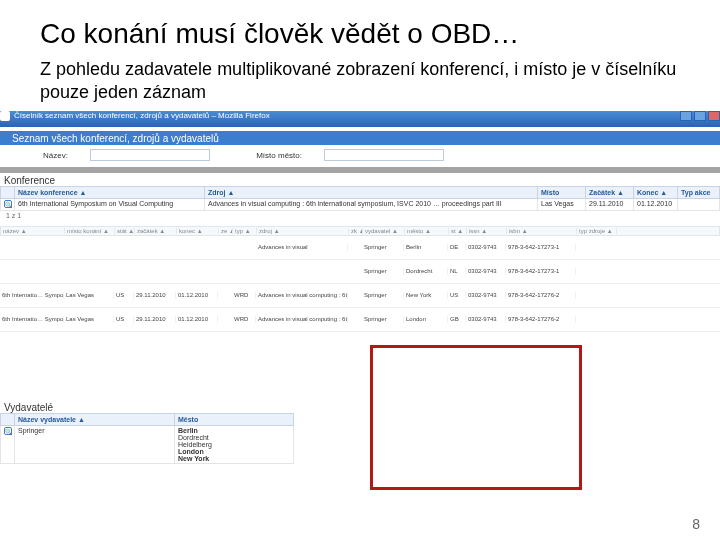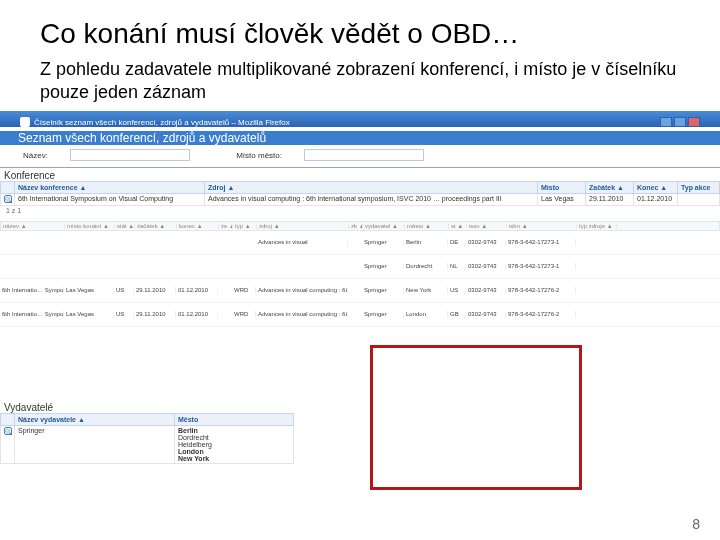--- a/index.html
+++ b/index.html
@@ -27,42 +27,42 @@
   .app {
     margin: 0;
     font-size: 8px;
     color: #222;
   }
   .titlebar {
     background: linear-gradient(#4a8cd6, #2b62b7);
     color: #fff;
     height: 16px;
     display: flex;
-    align-items: flex-end;
-    padding: 0 20px;
+    align-items: flex-start;
+    padding: 0 0;
     font-size: 8px;
   }
   .titlebar .icon { width:10px;height:10px;background:#fff;margin-right:4px;border-radius:2px; }
   .titlebar .win-btns { margin-left:auto;display:flex;gap:2px; }
   .titlebar .win-btn { width:12px;height:10px;background:#6aa3e0;border:1px solid #2b62b7; }
   .titlebar .win-close { background:#d66; }
   .bluebar {
-    background:#3b7ecf;color:#fff;height:14px;padding:0 18px;
-    display:flex;align-items:center;font-size:12px;margin-top:4px;
+    background:#3b7ecf;color:#fff;height:14px;padding:0 12px;
+    display:flex;align-items:center;font-size:10px;margin-top:4px;
   }
   .filter-row {
-    display:flex;align-items:center;gap:22px;padding:4px 4px;font-size:8px;color:#333;
+    display:flex;align-items:center;gap:22px;padding:4px 24px;font-size:8px;color:#333;
   }
   .filter-row .lbl { width:44px;text-align:right; }
   .filter-row input {
     height:12px;border:1px solid #bcd;font-size:8px;padding:0 2px;
   }
   .section-label {
     font-size:10px;color:#333;padding:2px 4px 0 4px;font-weight:400;
-    border-top:1px solid #a3a3a3;margin-top:2px;
+    border-top:6px solid #a3a3a3;margin-top:2px;
   }
   table.grid {
     width:100%;border-collapse:collapse;font-size:7px;table-layout:fixed;
   }
   .grid th {
     background:#eaf1fa;border:1px solid #c8d4e4;color:#245a9c;
     font-weight:700;text-align:left;padding:1px 3px;height:12px;
     white-space:nowrap;overflow:hidden;
   }
   .grid td {

